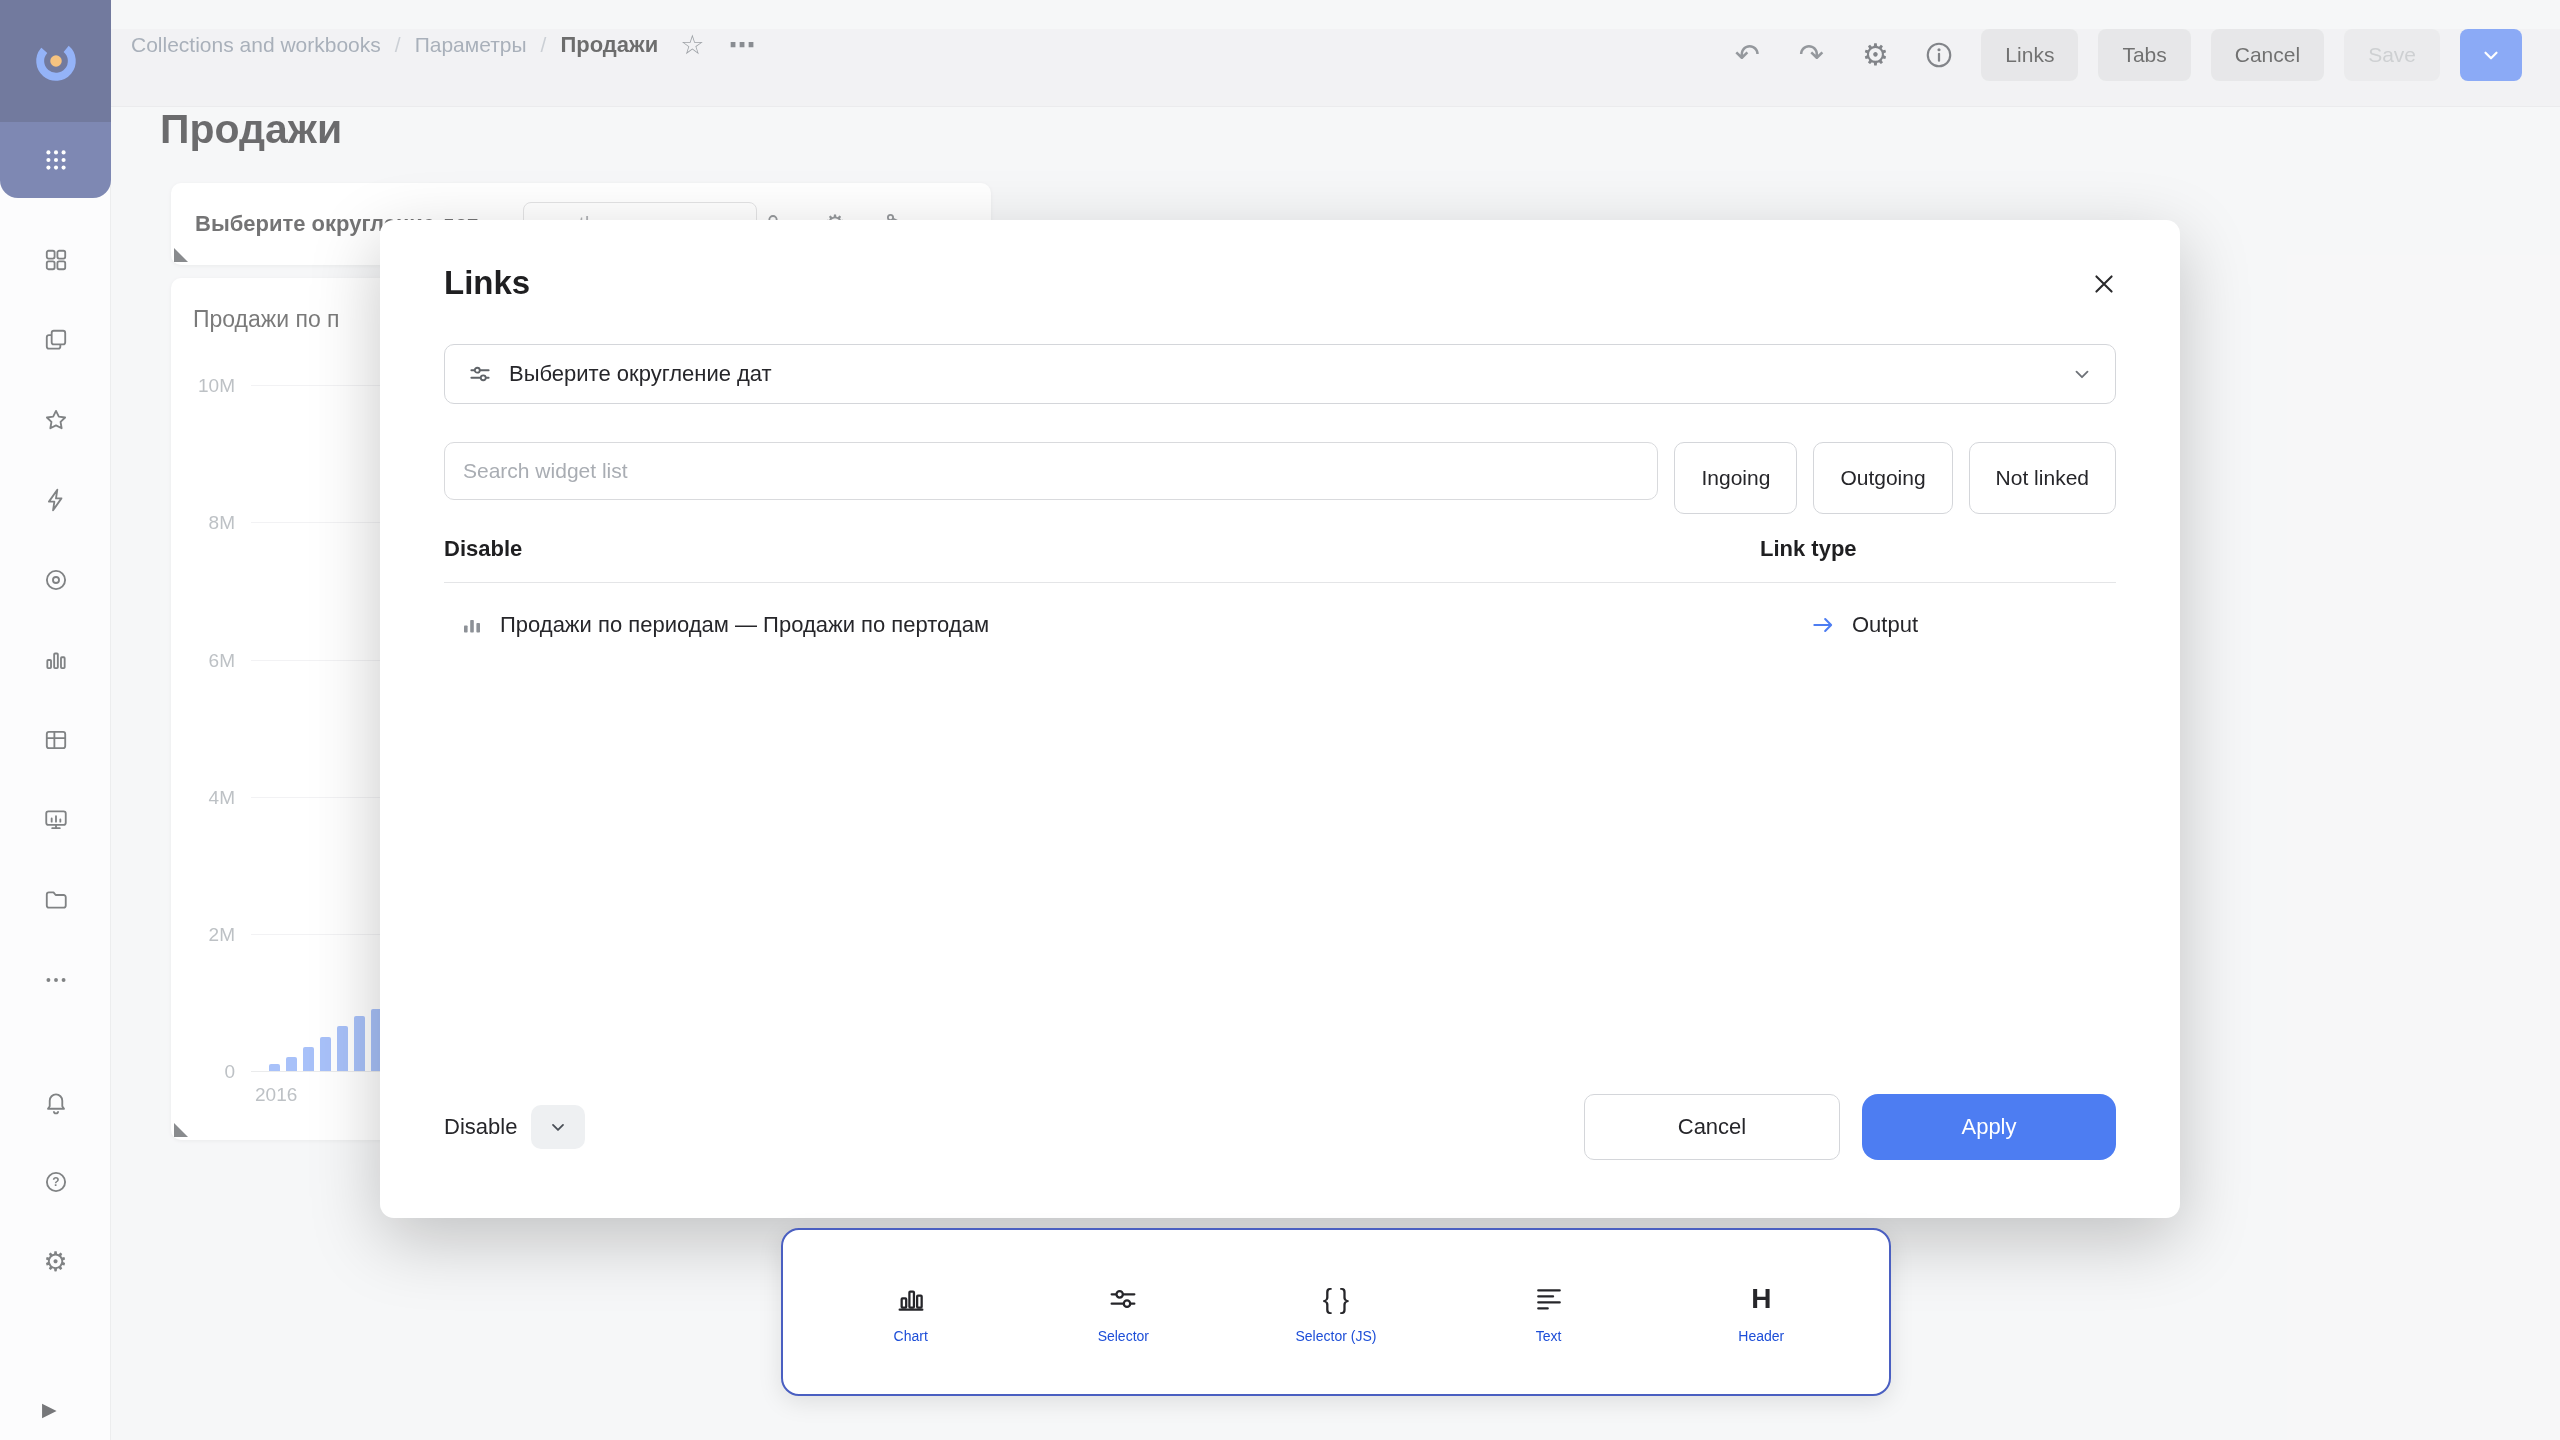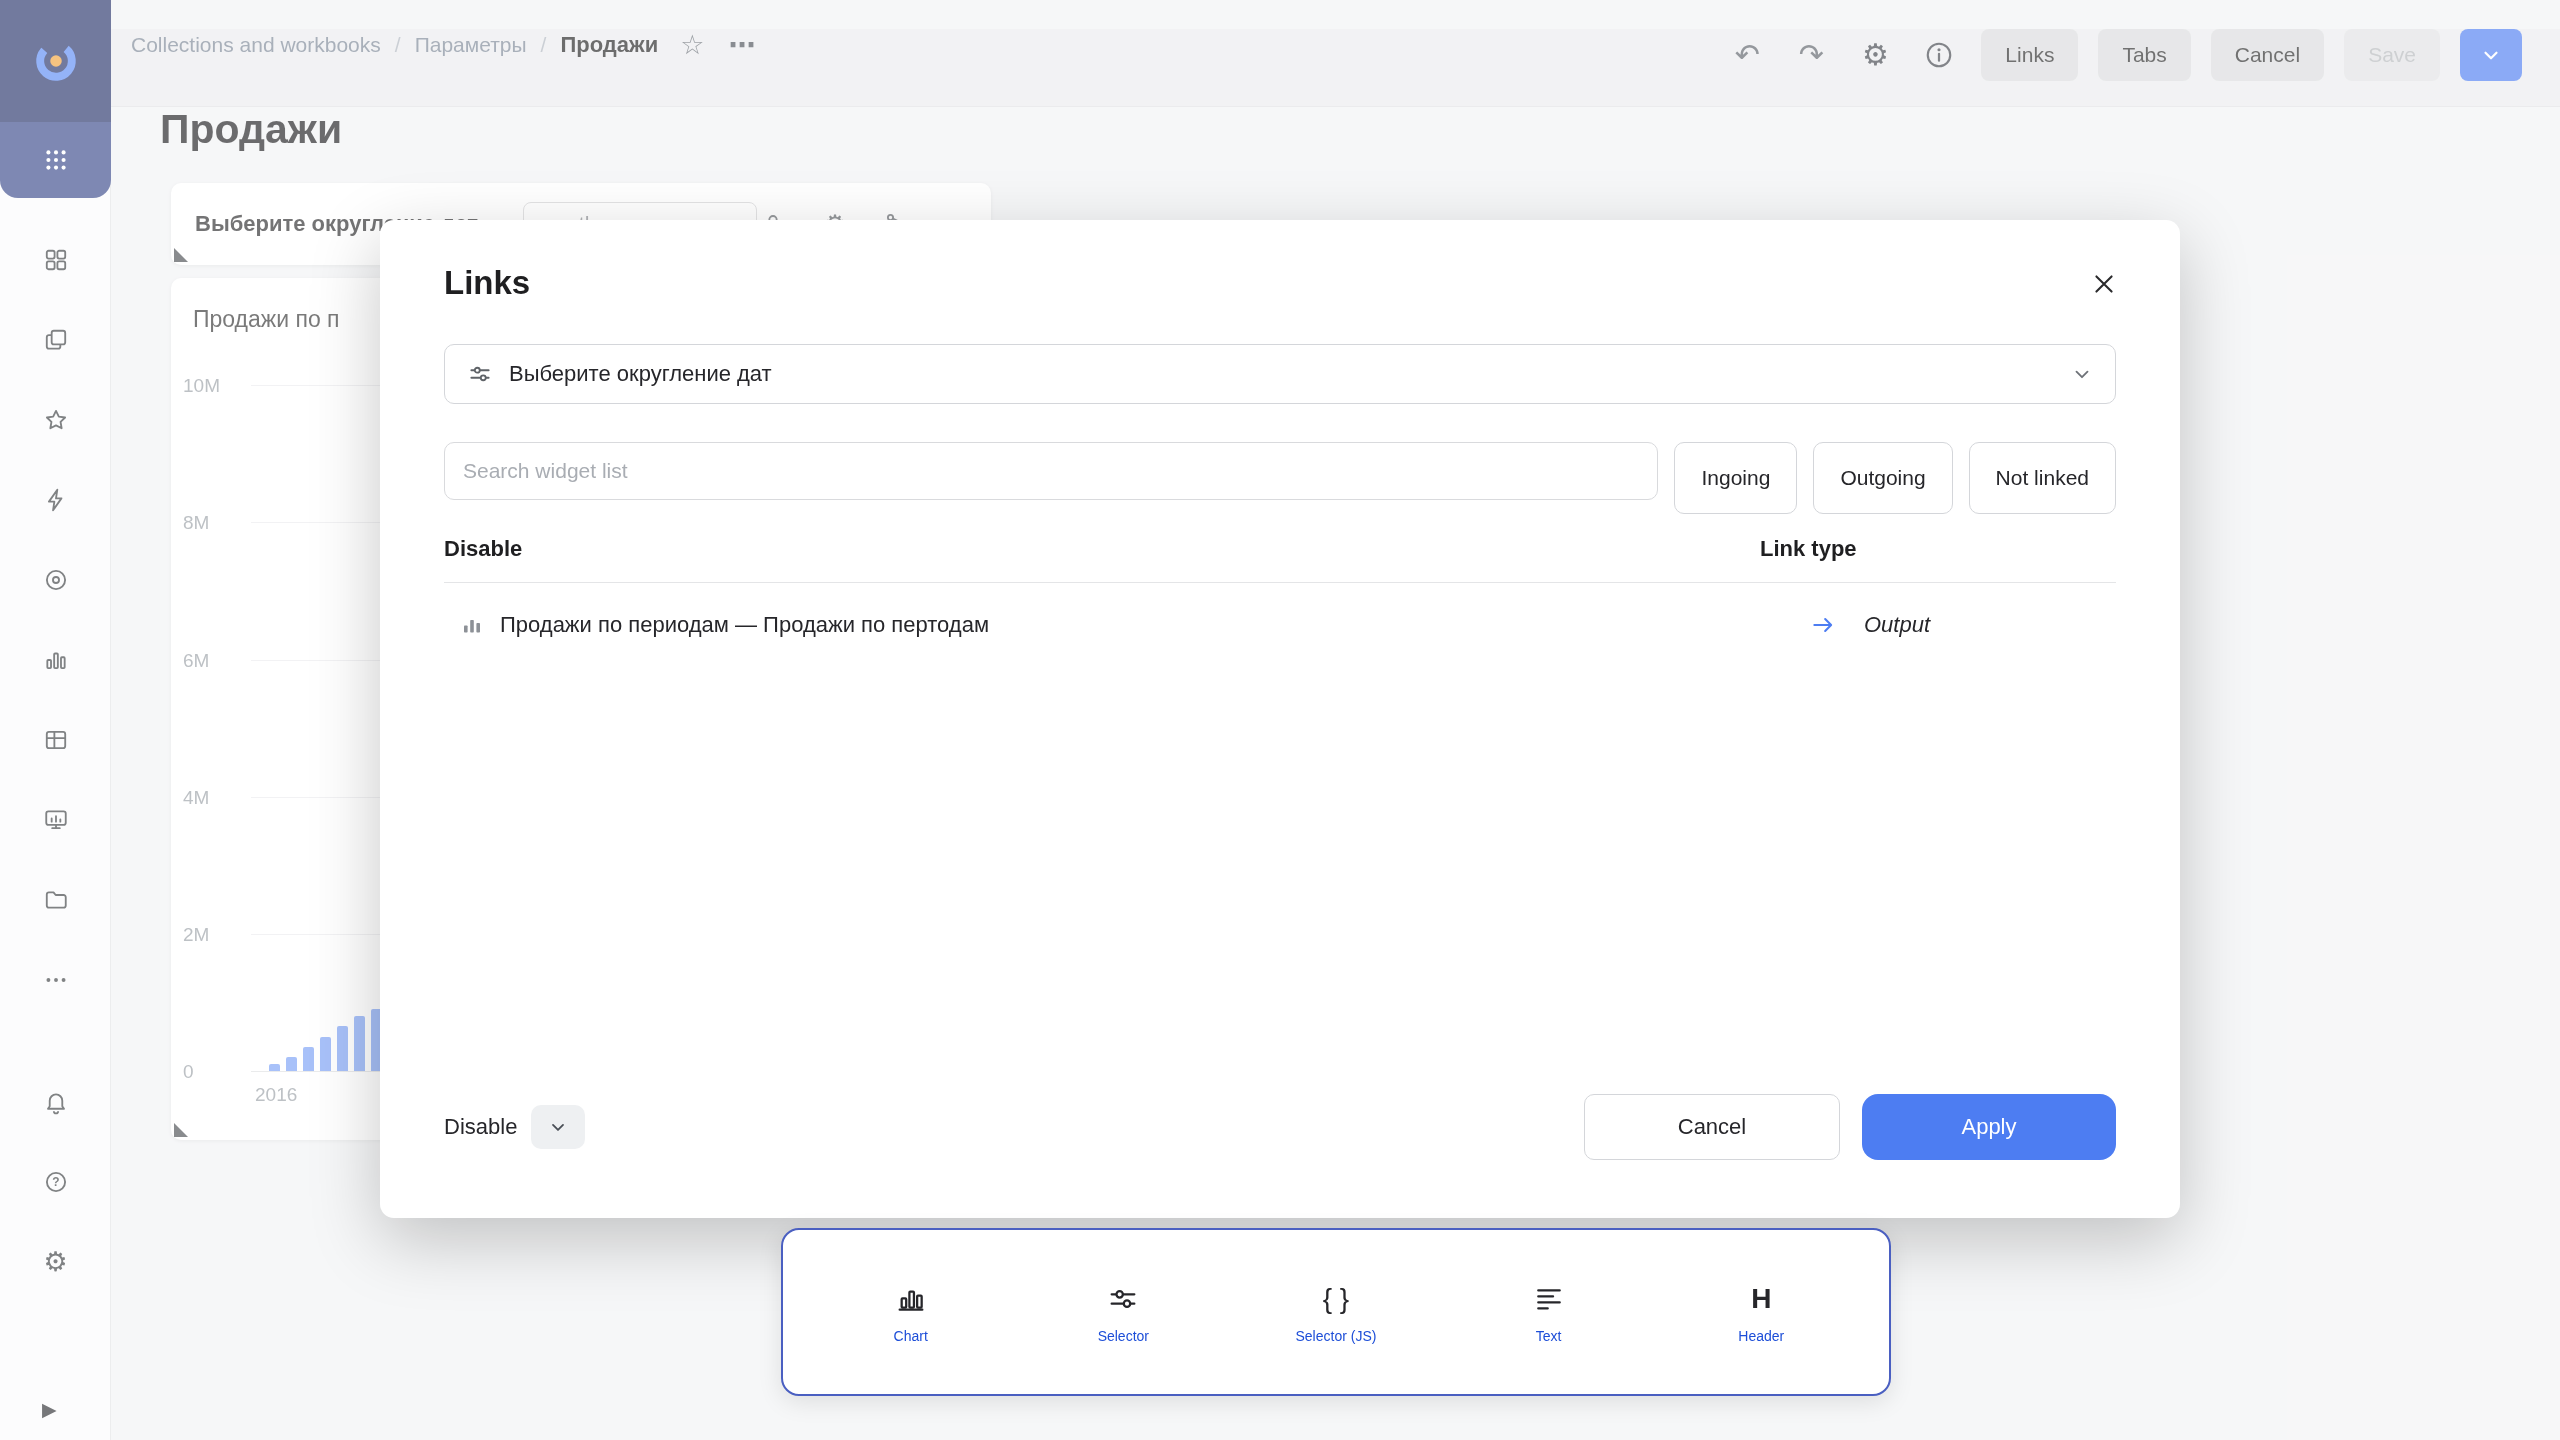--- a/index.html
+++ b/index.html
@@ -59,21 +59,21 @@
   .sel-label{position:absolute;left:24px;top:0;height:100%;display:flex;align-items:center;font-size:22px;font-weight:600;color:#2a2a2c;}
   .sel-input{
     position:absolute;left:352px;top:19px;width:234px;height:44px;border:1px solid #d6d6d8;border-radius:8px;
     display:flex;align-items:center;padding:0 14px;font-size:21px;color:#8a8d92;background:#fff;cursor:pointer;
   }
   .sel-actions{position:absolute;right:14px;top:0;height:100%;display:flex;align-items:center;gap:26px;}
   .sel-actions .icon-btn{width:36px;height:36px;color:#5f6368;}
 
   .chart-card{left:59px;top:200px;width:820px;height:862px;}
   .chart-title{position:absolute;left:22px;top:28px;font-size:23px;font-weight:500;color:#333;}
-  .ytick{position:absolute;width:52px;font-size:19px;color:#9aa0a6;}
+  .ytick{position:absolute;width:52px;text-align:right;font-size:19px;color:#9aa0a6;}
   .gridline{position:absolute;left:80px;right:22px;height:1px;background:#ececee;}
   .gridline.zero{background:#dfe0e2;}
   .mini-bars{position:absolute;left:98px;bottom:69px;display:flex;align-items:flex-end;gap:6px;}
   .mini-bar{width:11px;border-radius:2px 2px 0 0;background:#7aa0f6;}
   .xtick{position:absolute;left:84px;top:806px;font-size:19px;color:#9aa0a6;}
   .resize-handle{
     position:absolute;left:3px;bottom:3px;width:14px;height:14px;
     background:#4a4d52;clip-path:polygon(0 0,0 100%,100% 100%);cursor:nwse-resize;
   }
 
@@ -99,21 +99,21 @@
     font-family:inherit;outline:none;background:#fff;
   }
   .search-input::placeholder{color:#a9adb3;}
   .filter-btn{height:72px;padding:0 26px;border:1px solid #d4d6da;border-radius:10px;background:#fff;font-size:21px;color:#26262a;font-family:inherit;cursor:pointer;white-space:nowrap;}
   .thead-widget{position:absolute;left:64px;top:316px;font-size:22px;font-weight:600;color:#1f1f21;}
   .thead-link{position:absolute;left:1380px;top:316px;font-size:22px;font-weight:600;color:#1f1f21;}
   .thead-divider{position:absolute;left:64px;top:362px;width:1672px;height:1px;background:#e4e5e7;}
   .link-row{position:absolute;left:64px;top:372px;width:1672px;height:66px;display:flex;align-items:center;cursor:pointer;border-radius:8px;}
   .row-icon{margin-left:16px;color:#8d9197;}
   .row-text{margin-left:16px;font-size:22px;color:#26262a;}
-  .row-type{margin-left:auto;width:306px;display:flex;align-items:flex-start;gap:28px;font-style:italic;}
+  .row-type{margin-left:auto;width:306px;display:flex;align-items:flex-start;gap:16px;}
   .row-type-label{font-size:22px;color:#26262a;}
   .disable-wrap{position:absolute;left:64px;top:884px;height:46px;display:flex;align-items:center;gap:14px;}
   .disable-label{font-size:22px;color:#26262a;cursor:pointer;}
   .disable-chevron{width:54px;height:44px;border-radius:10px;background:#eef0f2;display:flex;align-items:center;justify-content:center;cursor:pointer;color:#4a4f57;}
   .btn-cancel{
     position:absolute;left:1204px;top:874px;width:256px;height:66px;border:1px solid #d4d6da;border-radius:10px;
     background:#fff;font-size:22px;color:#26262a;font-family:inherit;cursor:pointer;
   }
   .btn-apply{
     position:absolute;left:1482px;top:874px;width:254px;height:66px;border:none;border-radius:16px;

